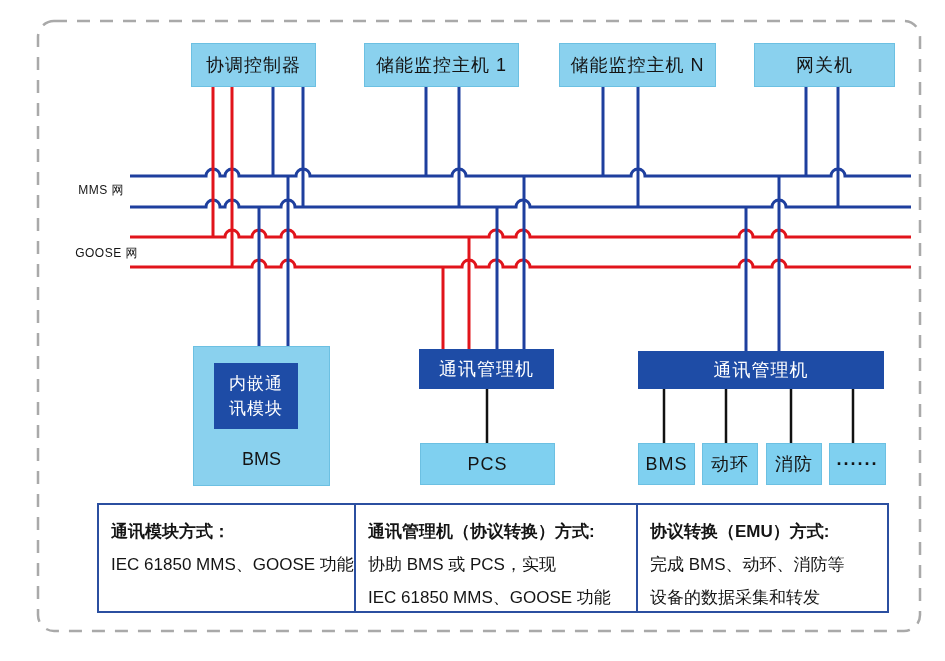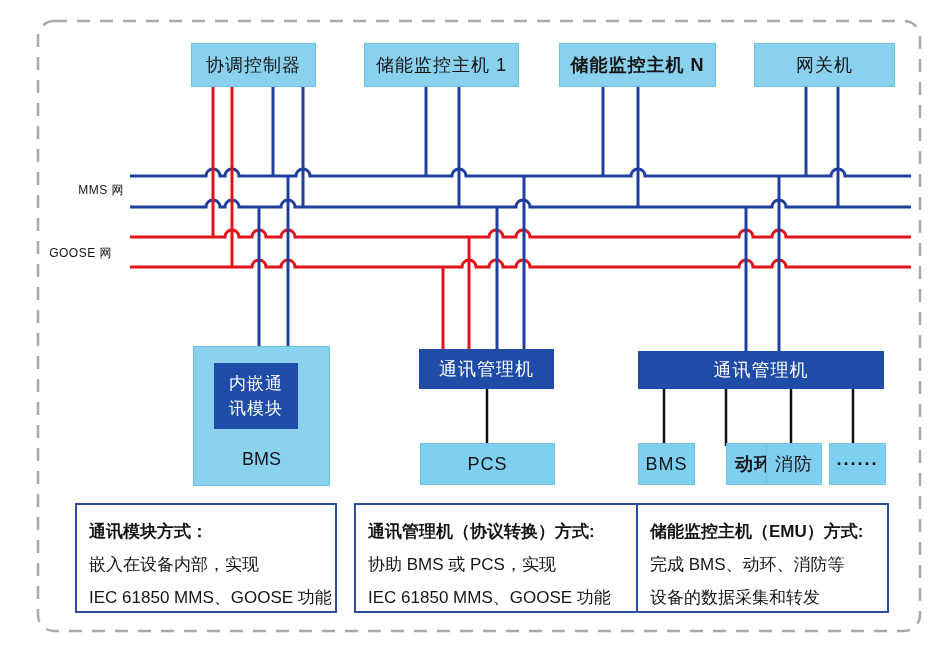--- a/index.html
+++ b/index.html
@@ -86,29 +86,29 @@
     <line class="link-black" x1="785" y1="386" x2="785" y2="446"></line>
     <line class="link-black" x1="847" y1="386" x2="847" y2="446"></line>
   </svg>
 
   <div class="node node-light" style="left:185px;top:43px;width:123px;height:42px;">
     <span>协调控制器</span>
   </div>
   <div class="node node-light" style="left:358px;top:43px;width:153px;height:42px;">
     <span>储能监控主机 1</span>
   </div>
-  <div class="node node-light" style="left:553px;top:43px;width:155px;height:42px;font-weight:bold;">
+  <div class="node node-light" style="left:553px;top:43px;width:155px;height:42px;">
     <span>储能监控主机 N</span>
   </div>
   <div class="node node-light" style="left:748px;top:43px;width:139px;height:42px;justify-content:center;">
     <span>网关机</span>
   </div>
 
   <div class="bus-label" style="left:30px;top:182px;width:88px;">MMS 网</div>
-  <div class="bus-label" style="left:14px;top:245px;width:92px;">GOOSE 网</div>
+  <div class="bus-label" style="left:40px;top:245px;width:92px;">GOOSE 网</div>
 
   <div class="bms-wrap">
     <div class="bms-module">
       <span>内嵌通</span>
       <span>讯模块</span>
     </div>
     <div class="bms-device">BMS</div>
   </div>
 
   <div class="node node-dark" style="left:413px;top:349px;width:135px;height:40px;">
@@ -117,39 +117,38 @@
   <div class="node node-plain" style="left:414px;top:443px;width:133px;height:40px;">
     <span>PCS</span>
   </div>
 
   <div class="node node-dark" style="left:632px;top:351px;width:246px;height:38px;">
     <span>通讯管理机</span>
   </div>
   <div class="node node-plain" style="left:632px;top:443px;width:55px;height:40px;">
     <span>BMS</span>
   </div>
-  <div class="node node-plain" style="left:720px;top:443px;width:54px;height:40px;font-weight:bold;">
+  <div class="node node-plain" style="left:696px;top:443px;width:54px;height:40px;">
     <span>动环</span>
   </div>
   <div class="node node-plain" style="left:760px;top:443px;width:54px;height:40px;">
     <span>消防</span>
   </div>
   <div class="node node-plain" style="left:823px;top:443px;width:55px;height:40px;">
     <span class="dots">······</span>
   </div>
 
-  <div class="note" style="left:69px;width:262px;">
+  <div class="note" style="left:91px;width:262px;">
     <div class="note-title">通讯模块方式：</div>
-    <div>嵌入在设备内部，实现</div>
     <div>IEC 61850 MMS、GOOSE 功能</div>
   </div>
   <div class="note" style="left:348px;width:328px;">
     <div class="note-title">通讯管理机（协议转换）方式:</div>
     <div>协助 BMS 或 PCS，实现</div>
     <div>IEC 61850 MMS、GOOSE 功能</div>
   </div>
   <div class="note" style="left:630px;width:253px;">
-    <div class="note-title">储能监控主机（EMU）方式:</div>
+    <div class="note-title">协议转换（EMU）方式:</div>
     <div>完成 BMS、动环、消防等</div>
     <div>设备的数据采集和转发</div>
   </div>
 
 </div>
 
 </body></html>

